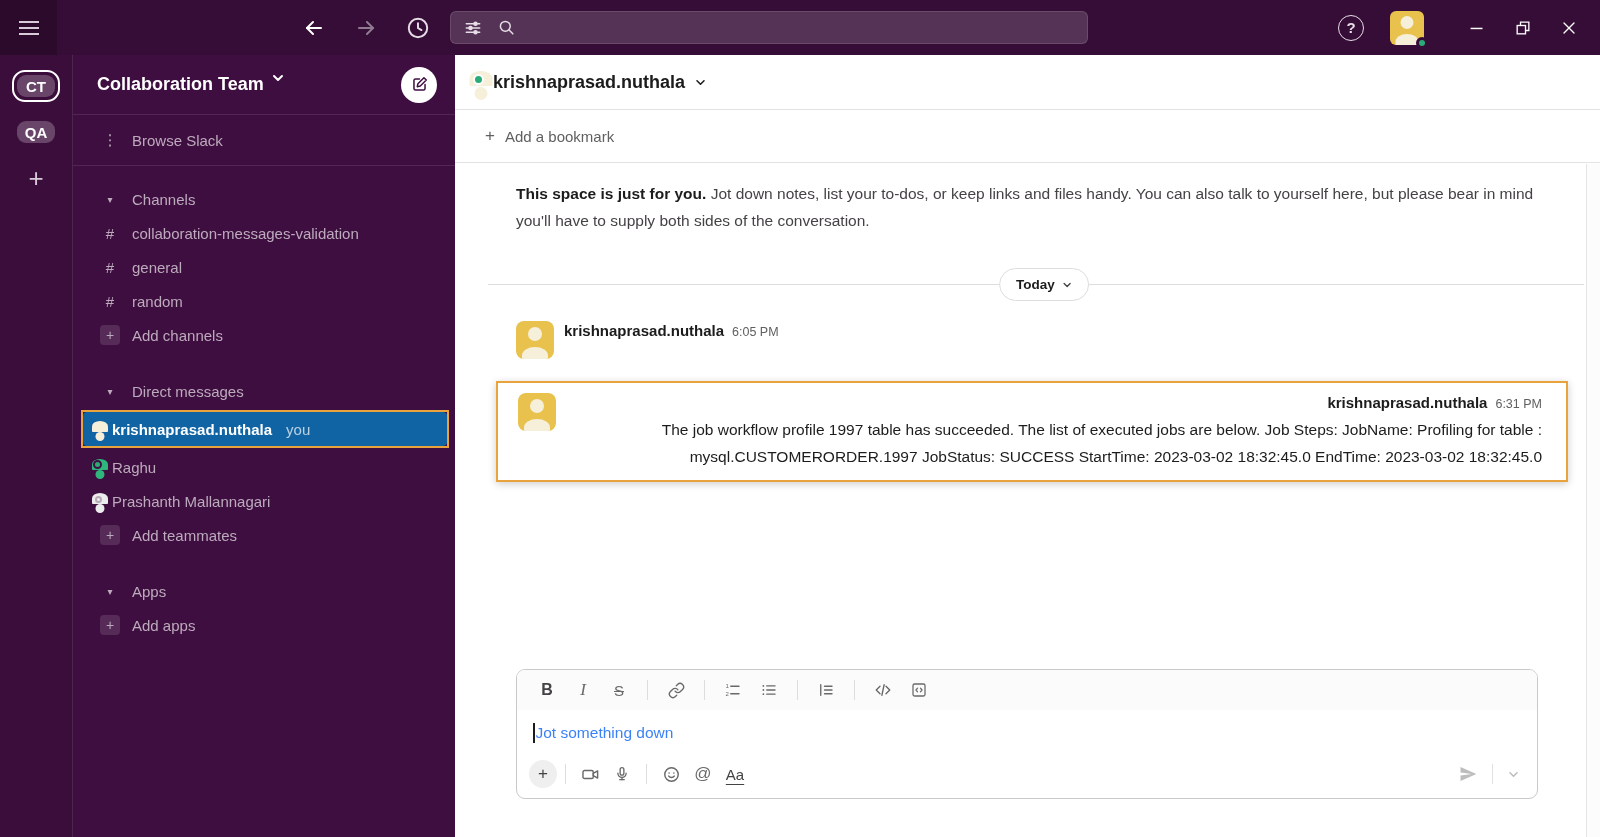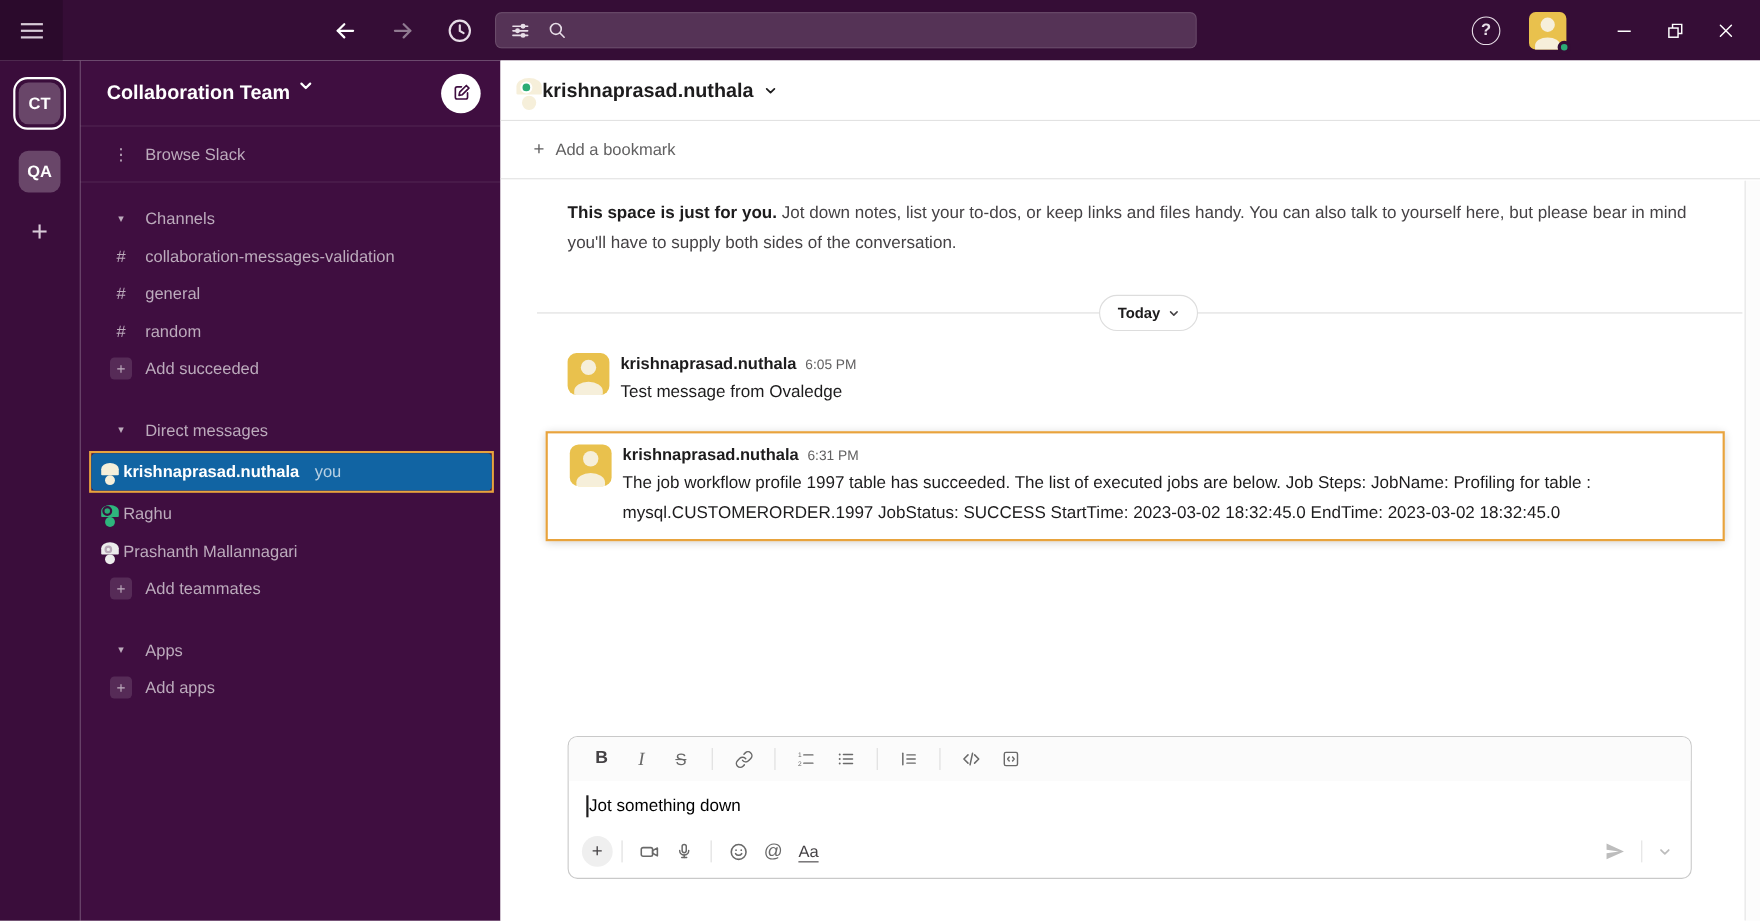--- a/index.html
+++ b/index.html
@@ -39,21 +39,21 @@
   .tile.white-green { background:#eef7ef; } .tile.white-green::before,.tile.white-green::after { background:#2eb67d; }
   .tile.white-orange { background:#fdf7ee; } .tile.white-orange::before,.tile.white-orange::after { background:#e08a2e; }
   .pdot { position:absolute; width:11px; height:11px; border-radius:50%; right:-3px; bottom:-3px; }
   .pdot.green { background:#2bac76; }
   .pdot.cream { background:#f6efda; }
   .pdot.ring { background:transparent; border:2.5px solid #b9a9b9; width:7px; height:7px; }
 
   
   .rail { position:absolute; left:0; top:55px; width:73px; height:782px; background:#3a0d3b; border-right:1px solid rgba(255,255,255,0.1); display:flex; flex-direction:column; align-items:center; }
   .ws-wrap { margin-top:15px; padding:3px; border:2px solid #fff; border-radius:13px; cursor:pointer; }
-  .ws-tile { width:38px; height:38px; border-radius:9px; background:rgba(255,255,255,0.24); color:#fff; font-weight:bold; font-size:15px; display:flex; align-items:center; justify-content:center; }
+  .ws-tile { width:38px; height:22px; border-radius:9px; background:rgba(255,255,255,0.24); color:#fff; font-weight:bold; font-size:15px; display:flex; align-items:center; justify-content:center; }
   .ws-plain { margin-top:19px; cursor:pointer; }
   .rail-add { margin-top:22px; color:#d8cbd8; font-size:26px; font-weight:300; cursor:pointer; line-height:1; }
 
   
   .sidebar { position:absolute; left:73px; top:55px; width:382px; height:782px; background:#3f0e40; color:#bcabbc; font-size:15px; }
   .sb-header { height:60px; display:flex; align-items:center; padding:0 18px 0 24px; border-bottom:1px solid rgba(255,255,255,0.1); }
   .team-name { color:#fff; font-weight:bold; font-size:18px; display:flex; gap:8px; cursor:pointer; }
   .compose-btn { margin-left:auto; width:36px; height:36px; background:#fff; border-radius:50%; display:flex; align-items:center; justify-content:center; cursor:pointer; color:#3f0e40; }
   .sb-section { padding:8px 0; }
   .sb-section.bordered { border-bottom:1px solid rgba(255,255,255,0.1); }
@@ -82,33 +82,33 @@
   .date-divider { position:relative; margin-top:34px; height:33px; }
   .date-divider .line { position:absolute; left:0; right:16px; top:16px; height:1px; background:#ddd; }
   .date-pill { position:absolute; left:50%; transform:translateX(-50%); top:0; height:33px; background:#fff; border:1px solid #ddd; border-radius:17px; display:flex; align-items:center; gap:7px; padding:0 16px; font-size:13.5px; font-weight:bold; color:#1d1c1d; cursor:pointer; }
   .msg { display:flex; gap:10px; padding:8px 40px 8px 28px; }
   .msg .body { font-size:15.5px; line-height:27px; color:#1d1c1d; padding-top:0; }
   .msg .head { line-height:20px; }
   .msg .author { font-weight:bold; font-size:15px; color:#1d1c1d; cursor:pointer; }
   .msg .time { font-size:12.5px; color:#616061; margin-left:8px; }
   .msg .text { margin-top:2px; }
   .msg-annot { border:2px solid #e8a33d; box-shadow:0 2px 8px rgba(0,0,0,0.2); margin:14px 32px 0 8px; background:#fff; padding:2px 14px 10px 0; }
-  .msg-annot .msg { padding:8px 10px 0 20px; }
+  .msg-annot .msg { padding:8px 10px 0 20px;text-align:right; }
 
   
   .composer { position:absolute; left:28px; right:62px; bottom:38px; border:1px solid #c9c9c9; border-radius:9px; background:#fff; overflow:hidden; }
   .comp-toolbar { height:40px; background:#fbfbfb; display:flex; align-items:center; padding:0 14px; gap:4px; color:#696969; }
   .tool-btn { width:32px; height:28px; display:flex; align-items:center; justify-content:center; border-radius:4px; cursor:pointer; font-size:15px; }
   .tool-btn.bold-b { font-weight:bold; color:#454245; font-size:16px; }
   .tool-btn.italic-i { font-style:italic; font-family:"Liberation Serif", serif; font-size:17px; }
   .tool-btn.strike-s { text-decoration:line-through; font-size:15px; }
   .tool-sep { width:1px; height:20px; background:#ddd; margin:0 8px; }
   .comp-input { padding:12px 16px 10px 16px; display:flex; align-items:center; min-height:44px; cursor:text; }
   .caret-bar { width:1.5px; height:20px; background:#1d1c1d; margin-right:1px; }
-  .placeholder { color:#000000; font-size:15.5px; }
+  .placeholder { color:#3b82f6; font-size:15.5px; }
   .comp-bottom { height:44px; display:flex; align-items:center; padding:0 12px 4px 12px; color:#696969; }
   .cb-btn { width:32px; height:30px; display:flex; align-items:center; justify-content:center; cursor:pointer; border-radius:4px; }
   .cb-btn.plus-circle { width:28px; height:28px; background:#efefef; border-radius:50%; font-size:17px; color:#454245; }
   .cb-btn.at-sym { font-size:17px; }
   .cb-btn.aa { font-size:15px; color:#454245; text-decoration:underline; text-underline-offset:4px; }
   .comp-send { margin-left:auto; display:flex; align-items:center; gap:2px; color:#bdbdbd; }
   .send-sep { width:1px; height:20px; background:#e2e2e2; margin:0 6px; }
   svg { display:block; }
 </style>
 </head>
@@ -228,21 +228,21 @@
       <span class="sb-label">general</span>
     </div>
     <div class="sb-row">
       <span class="ic">#</span>
       <span class="sb-label">random</span>
     </div>
     <div class="sb-row">
       <span class="ic">
           <span class="plus-chip">+</span>
         </span>
-      <span class="sb-label">Add succeeded</span>
+      <span class="sb-label">Add channels</span>
     </div>
   </div>
 
   <div class="sb-section" style="padding-top:14px;">
     <div class="sb-row">
       <span class="ic caret">▾</span>
       <span class="sb-label">Direct messages</span>
     </div>
     <div class="annot-dm">
       <div class="row-selected">
@@ -321,21 +321,20 @@
         <svg width="10" height="6" viewBox="0 0 12 8" fill="none" stroke="#454245" stroke-width="1.8" stroke-linecap="round" stroke-linejoin="round">
             <path d="M2 2l4 4 4-4"></path>
           </svg>
       </div>
     </div>
 
     <div class="msg" style="margin-top:12px;">
       <span class="tile t38 yellow"></span>
       <div class="body">
         <div class="head"><span class="author">krishnaprasad.nuthala</span><span class="time">6:05 PM</span></div>
-        <div class="text">Test message from Ovaledge</div>
       </div>
     </div>
 
 
     <div class="msg-annot">
       <div class="msg">
         <span class="tile t38 yellow"></span>
         <div class="body">
           <div class="head"><span class="author">krishnaprasad.nuthala</span><span class="time">6:31 PM</span></div>
           <div class="text">The job workflow profile 1997 table has succeeded. The list of executed jobs are below. Job Steps: JobName: Profiling for table : mysql.CUSTOMERORDER.1997 JobStatus: SUCCESS StartTime: 2023-03-02 18:32:45.0 EndTime: 2023-03-02 18:32:45.0</div>

